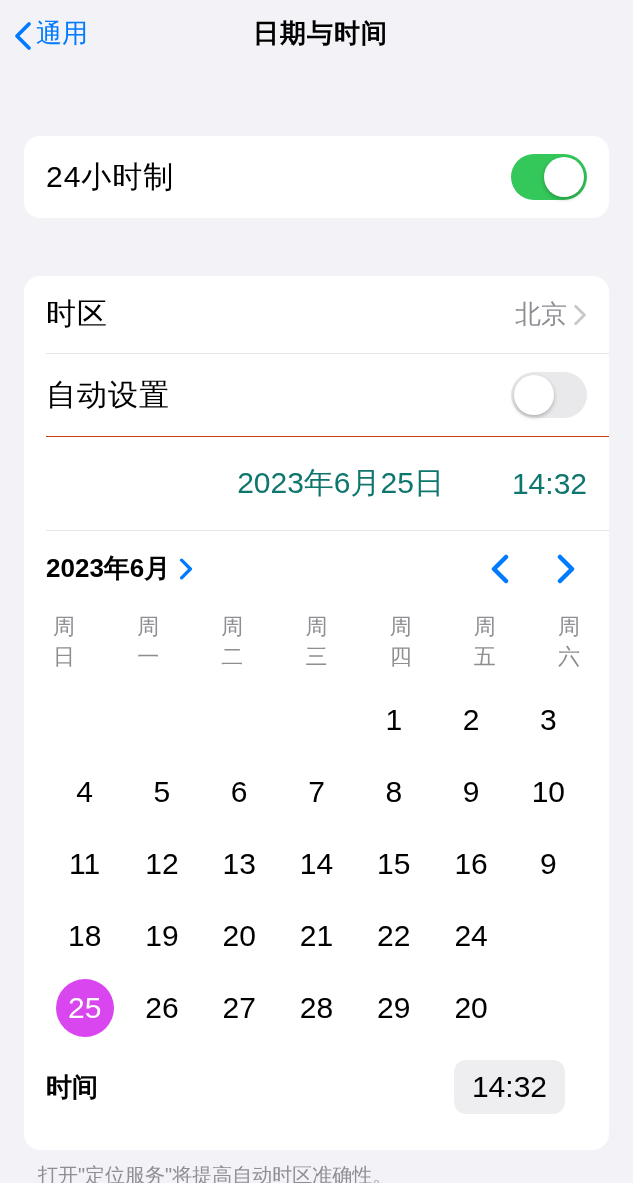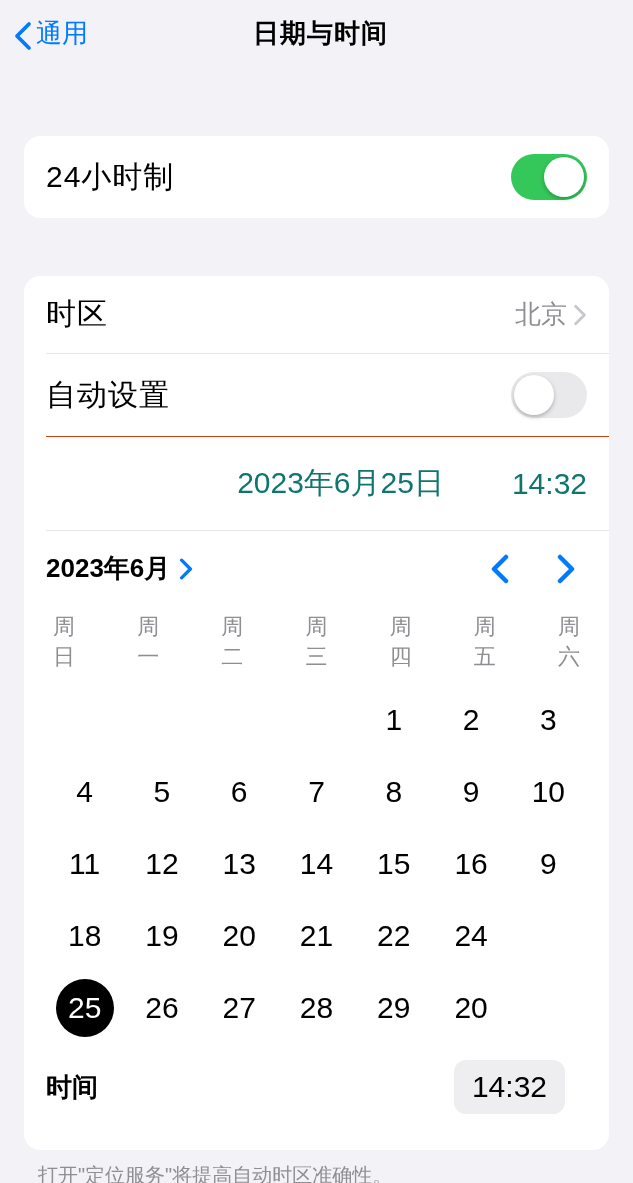--- a/index.html
+++ b/index.html
@@ -115,21 +115,21 @@
     .week-row { font-size: 22px; color: #8e8e93; margin-bottom: 12px; gap: 48px; }
     .day-row { margin-bottom: 0; }
     .day-cell {
       height: 72px;
       display: flex;
       align-items: center;
       justify-content: center;
       font-size: 30px;
     }
     .day-cell.selected .num {
-      background: #000000;
+      background: #d946ef;
       color: #fff;
       width: 58px; height: 58px;
       border-radius: 50%;
       display: flex;
       align-items: center;
       justify-content: center;
       font-weight: 500;
     }
 
     .time-row {

